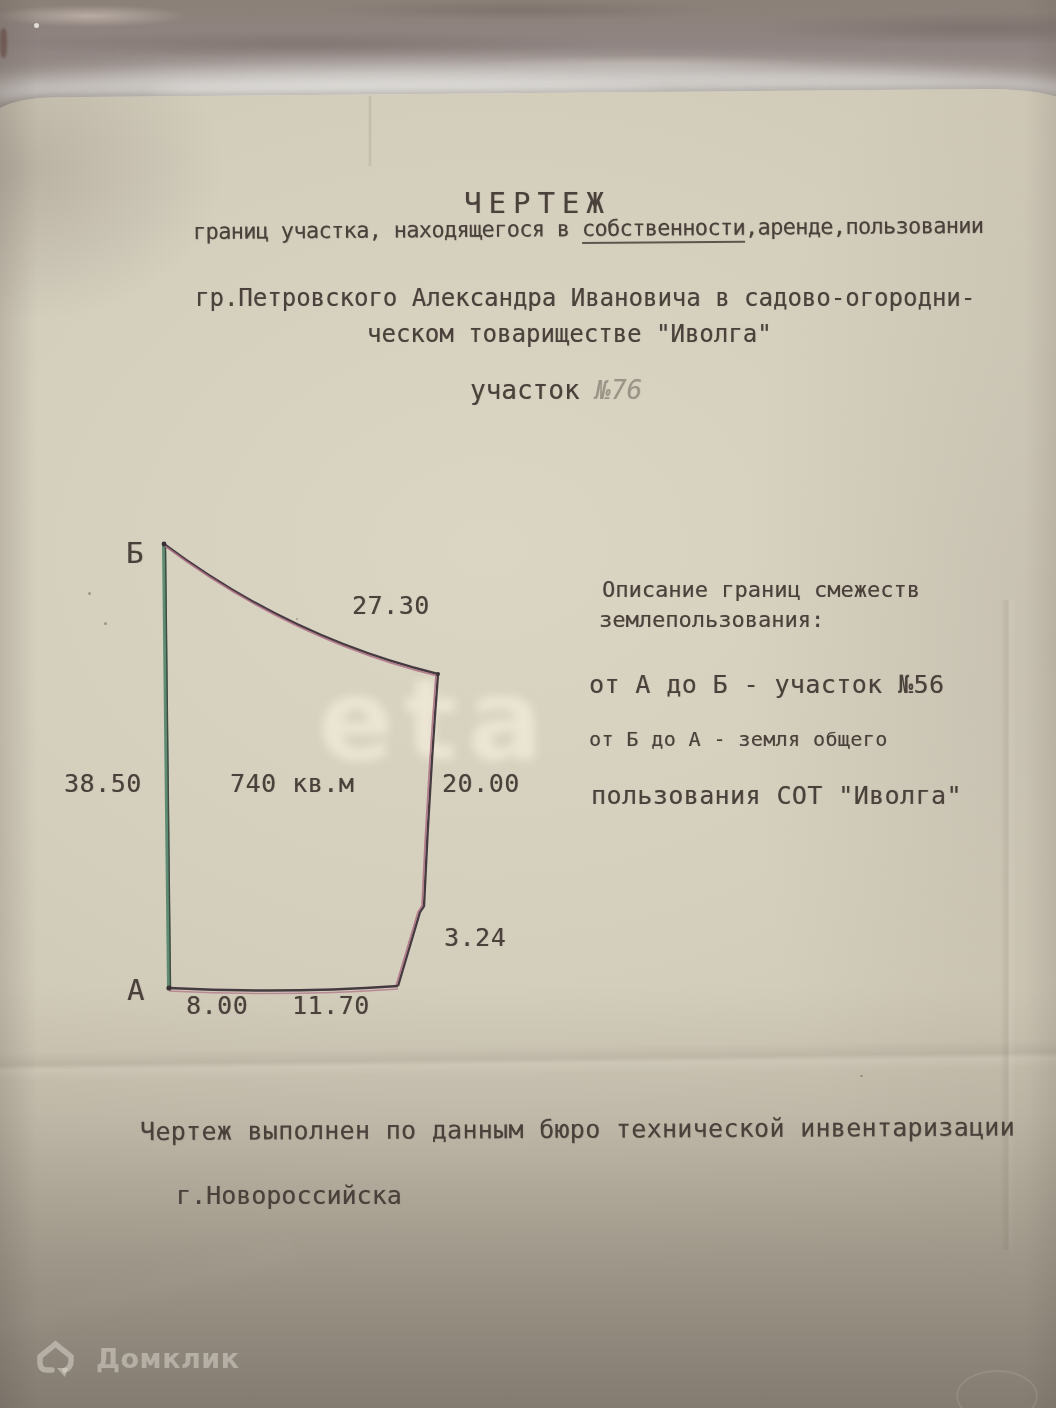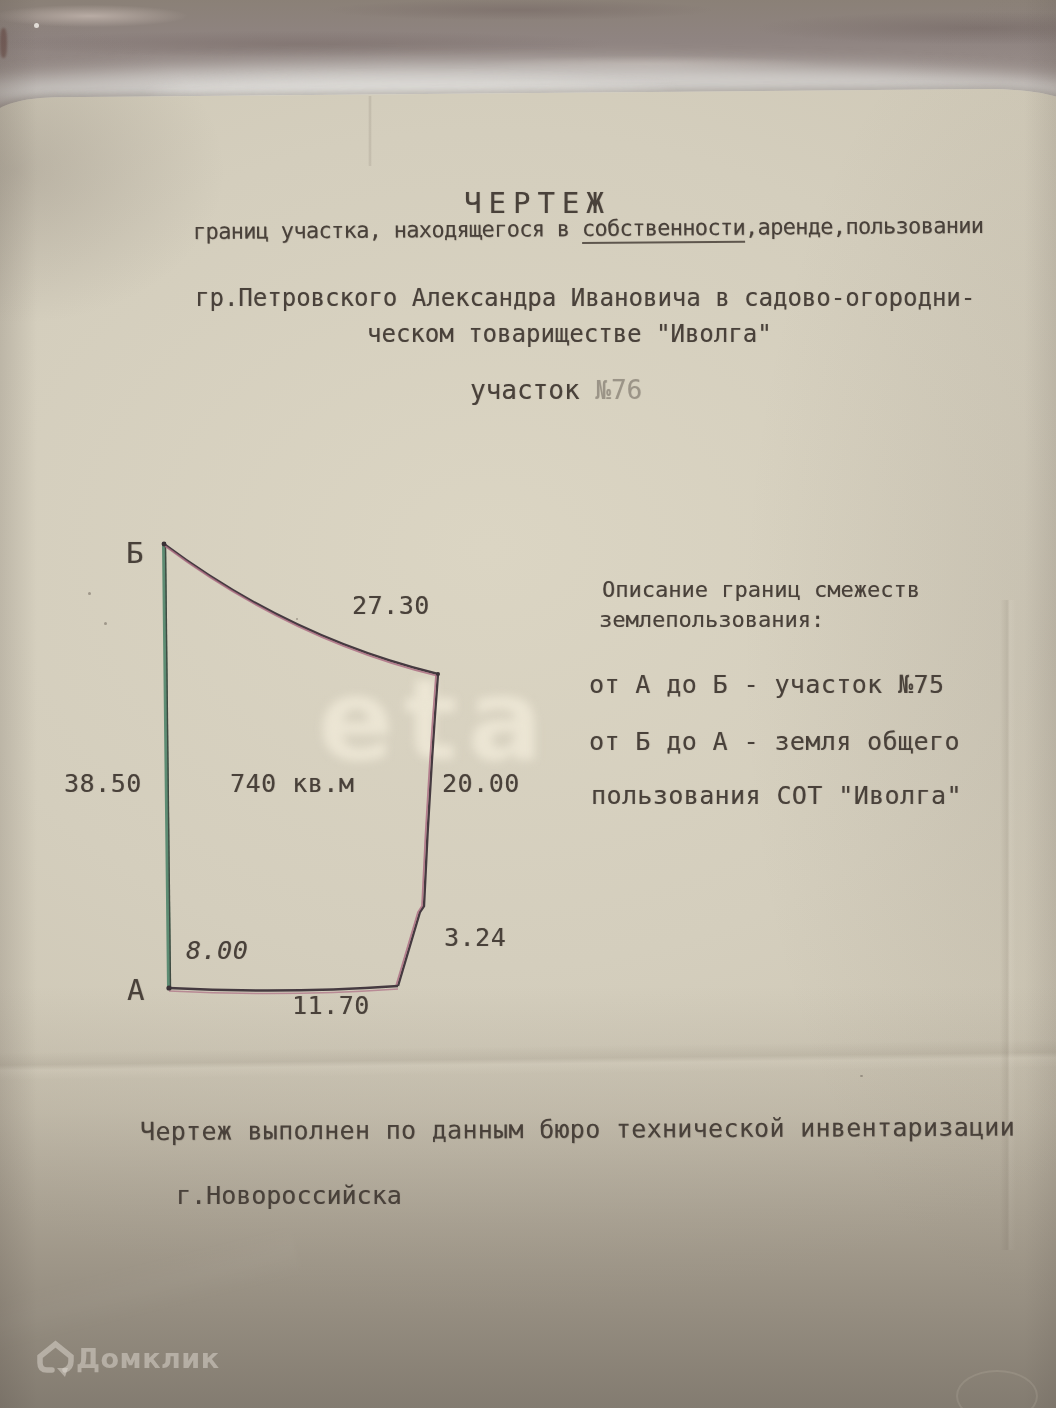--- a/index.html
+++ b/index.html
@@ -53,52 +53,52 @@
   .tw{position:absolute;white-space:nowrap;color:#49413a;z-index:3;
       font-family:"DejaVu Sans Mono",monospace;
       text-shadow:0.4px 0.4px 0.7px rgba(73,65,58,.45);}
   .doc-title{left:464px;top:186px;font-size:29px;letter-spacing:7px;}
   .sub1{left:193px;top:219px;font-size:22px;letter-spacing:-0.7px;
         transform:rotate(-0.45deg);transform-origin:left center;}
   .sub1 .u{border-bottom:2px solid rgba(73,65,58,.85);padding-bottom:1px;}
   .sub2{left:195px;top:274px;font-size:24px;margin-top:10px;}
   .sub3{left:367px;top:320px;font-size:24px;}
   .plot-line{left:470px;top:375px;font-size:26px;}
-  .plot-line .faded{opacity:.42;filter:blur(.4px);}
+  .plot-line .faded{opacity:.42;filter:blur(.4px);font-style:italic;}
 
   .desc-h1{left:592px;top:577px;font-size:22px;margin-left:10px;}
   .desc-h2{left:599px;top:607px;font-size:22px;}
   .desc-i1{left:589px;top:670px;font-size:25px;letter-spacing:.4px;}
-  .desc-i2{left:589px;top:727px;font-size:25px;letter-spacing:.4px;}
+  .desc-i2{left:589px;top:727px;font-size:20px;letter-spacing:.4px;}
   .desc-i3{left:591px;top:781px;font-size:25px;letter-spacing:.4px;}
 
   .foot1{left:140px;top:1117px;font-size:25px;letter-spacing:.3px;
          transform:rotate(-0.3deg);transform-origin:left center;}
   .foot2{left:140px;top:1181px;font-size:25px;margin-left:36px;}
 
   .vtx{font-size:29px;}
   .vtx-b{left:126px;top:536px;}
   .vtx-a{left:127px;top:973px;}
   .dim{font-size:25px;letter-spacing:.5px;}
   .dim-left{left:64px;top:769px;}
   .dim-area{left:230px;top:769px;}
   .dim-right{left:442px;top:769px;}
   .dim-top{left:352px;top:591px;text-align:right;}
   .dim-rlow{left:444px;top:923px;}
-  .dim-b1{left:186px;top:936px;font-style:italic;}
+  .dim-b1{left:186px;top:991px;}
   .dim-b2{left:292px;top:991px;}
 
   .plot-svg{position:absolute;left:60px;top:520px;z-index:3;}
 
   
   .wm-etagi{position:absolute;left:318px;top:655px;z-index:2;
     font-family:"DejaVu Sans",sans-serif;font-weight:bold;font-size:112px;
     letter-spacing:10px;color:rgba(240,234,216,.8);filter:blur(5px);}
   .wm-domclick{position:absolute;left:36px;top:1338px;z-index:6;display:flex;
-    align-items:center;gap:0;}
+    align-items:center;gap:20px;}
   .wm-domclick .label{font-family:"DejaVu Sans",sans-serif;font-weight:bold;
     font-size:27px;letter-spacing:.5px;color:rgba(223,218,209,.5);}
 </style>
 </head>
 <body>
 
 <div class="stage">
 
   <div class="table-top"></div>
   <div class="table-speck"></div>
@@ -139,21 +139,21 @@
   <div class="tw dim dim-left">38.50</div>
   <div class="tw dim dim-area">740 кв.м</div>
   <div class="tw dim dim-right">20.00</div>
   <div class="tw dim dim-top">27.30</div>
   <div class="tw dim dim-rlow">3.24</div>
   <div class="tw dim dim-b1">8.00</div>
   <div class="tw dim dim-b2">11.70</div>
 
   <div class="tw desc-h1">Описание границ смежеств</div>
   <div class="tw desc-h2">землепользования:</div>
-  <div class="tw desc-i1">от А до Б - участок №75</div>
+  <div class="tw desc-i1">от А до Б - участок №56</div>
   <div class="tw desc-i2">от Б до А - земля общего</div>
   <div class="tw desc-i3">пользования СОТ "Иволга"</div>
 
   <div class="tw foot1">Чертеж выполнен по данным бюро технической инвентаризации</div>
   <div class="tw foot2">г.Новороссийска</div>
 
   <div class="speck" style="left:88px;top:592px;width:3px;height:3px;"></div>
   <div class="speck" style="left:104px;top:622px;width:3px;height:3px;"></div>
   <div class="speck" style="left:296px;top:618px;width:2px;height:2px;"></div>
   <div class="speck" style="left:860px;top:1075px;width:3px;height:2px;"></div>

